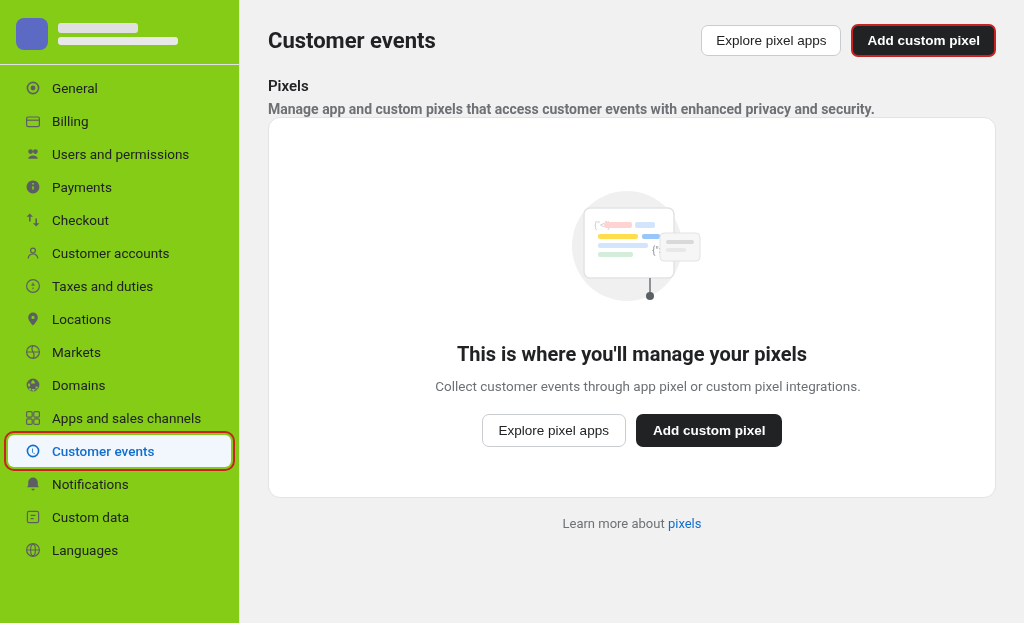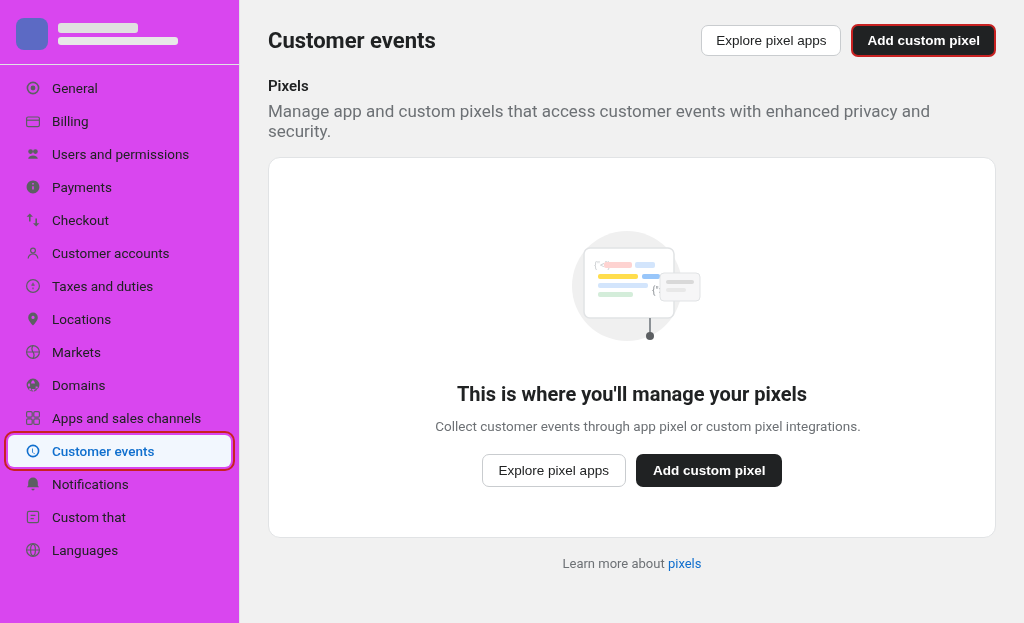--- a/index.html
+++ b/index.html
@@ -11,21 +11,21 @@
       width: 1024px;
       overflow: hidden;
       font-size: 14px;
       color: #202223;
     }
 
     
     .sidebar {
       width: 240px;
       min-width: 240px;
-      background: #d946ef;
+      background: #84cc16;
       border-right: 1px solid #e1e3e5;
       display: flex;
       flex-direction: column;
       overflow-y: auto;
       padding: 8px 0;
     }
     .sidebar-store {
       display: flex;
       align-items: center;
       gap: 10px;
@@ -153,23 +153,24 @@
       font-weight: 600;
     }
 
     .section-label {
       font-size: 15px;
       font-weight: 600;
       margin-bottom: 6px;
       color: #202223;
     }
     .section-desc {
-      font-size: 17px;
+      font-size: 14px;
       color: #6d7175;
-      margin-bottom: 16px;
+      margin-bottom: 0;
+      font-weight: bold;
     }
 
     .pixels-card {
       background: #fff;
       border-radius: 12px;
       border: 1px solid #e1e3e5;
       padding: 60px 20px 50px;
       display: flex;
       flex-direction: column;
       align-items: center;
@@ -357,21 +358,21 @@
         </span>
         <span class="nav-label">Notifications</span>
       </div>
       <div class="nav-item">
         <span class="nav-icon">
           <svg width="16" height="16" viewBox="0 0 20 20" fill="currentColor">
             <rect x="3" y="3" width="14" height="14" rx="2" fill="none" stroke="currentColor" stroke-width="1.5"></rect>
             <path d="M7 8h6M7 12h4" stroke="currentColor" stroke-width="1.5"></path>
           </svg>
         </span>
-        <span class="nav-label">Custom that</span>
+        <span class="nav-label">Custom data</span>
       </div>
       <div class="nav-item">
         <span class="nav-icon">
           <svg width="16" height="16" viewBox="0 0 20 20" fill="currentColor">
             <circle cx="10" cy="10" r="8" fill="none" stroke="currentColor" stroke-width="1.5"></circle>
             <path d="M2 10h16M7 10C7 6 8.3 3 10 3s3 3 3 7-1.3 7-3 7-3-3-3-7z" fill="none" stroke="currentColor" stroke-width="1.5"></path>
           </svg>
         </span>
         <span class="nav-label">Languages</span>
       </div>

